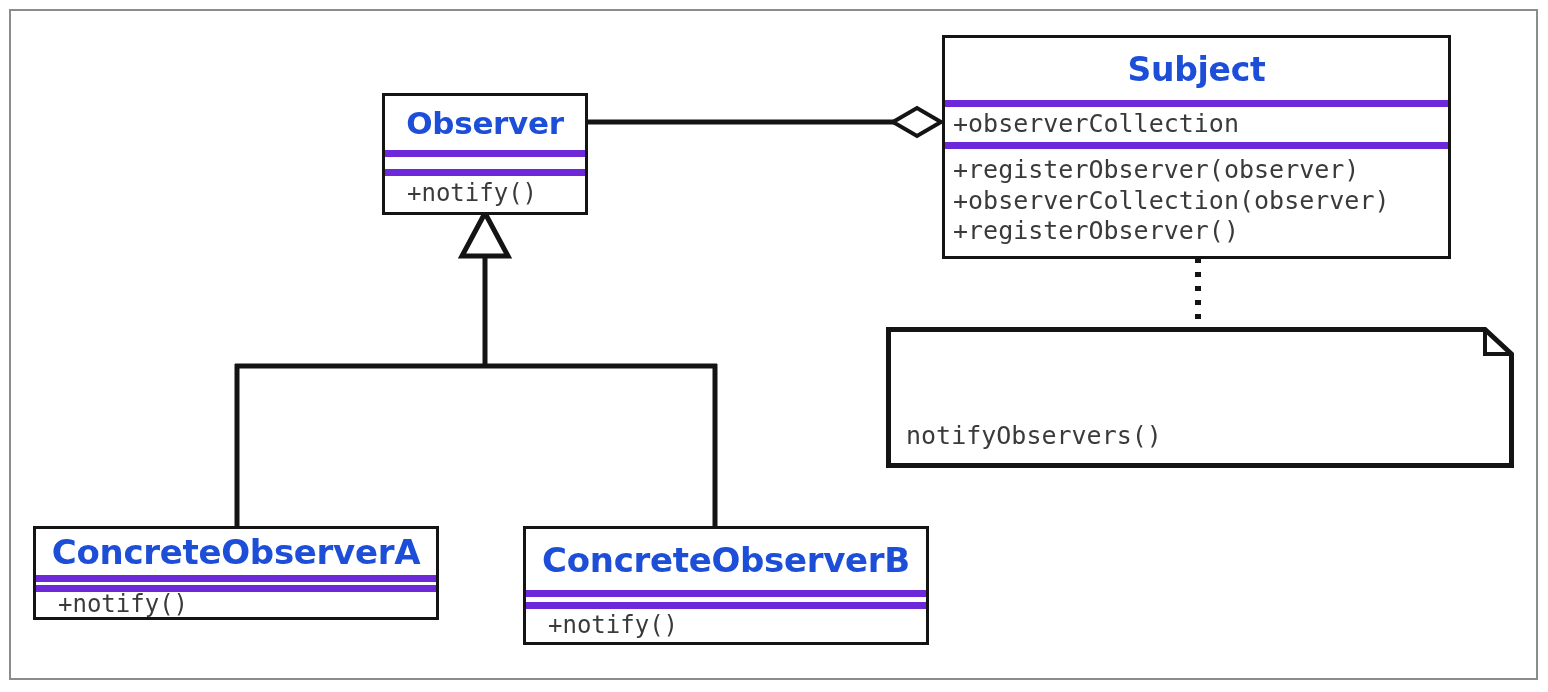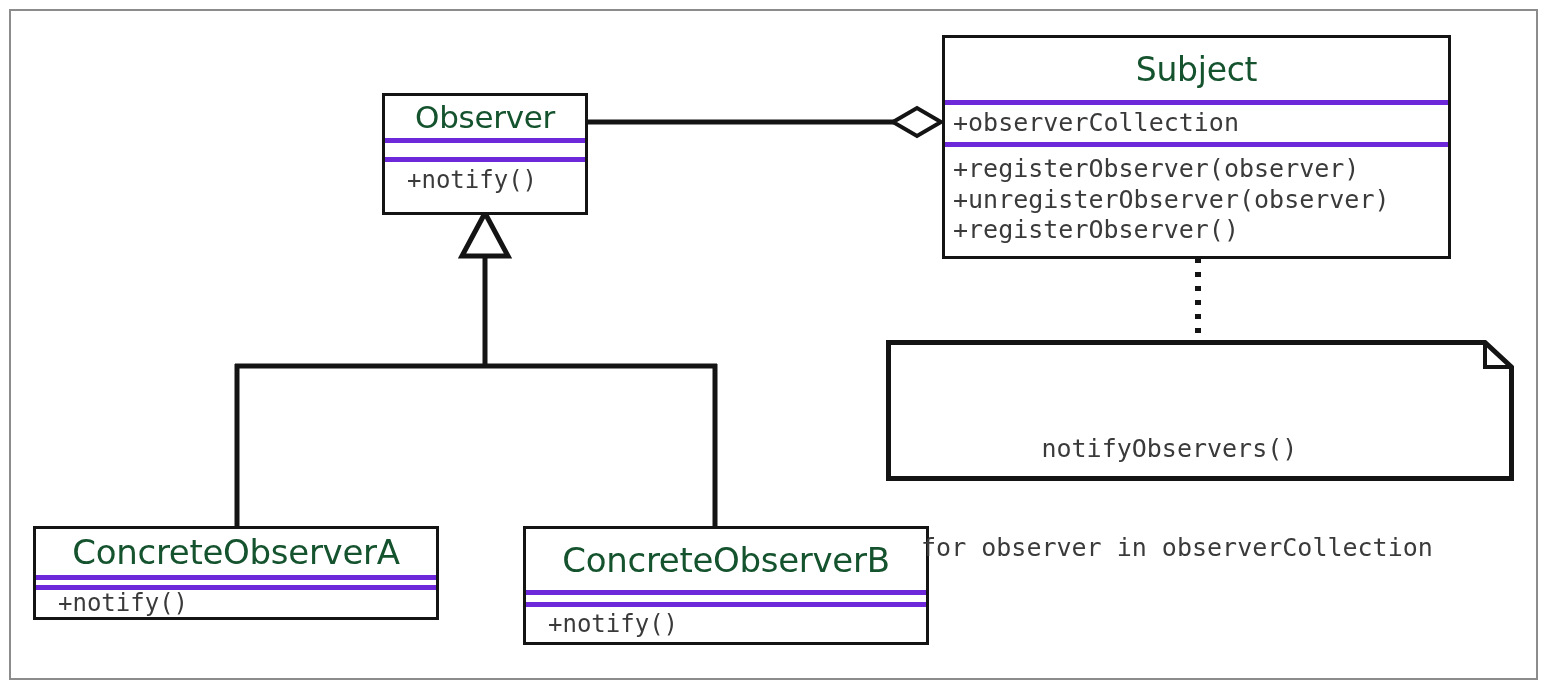--- a/index.html
+++ b/index.html
@@ -44,44 +44,44 @@
     display: flex;
     flex-direction: column;
   }
   .uml-compartment {
     box-sizing: border-box;
     display: flex;
     align-items: center;
     overflow: hidden;
   }
   .uml-compartment.divided {
-    border-top: 5px solid #6d28d9;
+    border-top: 7px solid #6d28d9;
   }
   .uml-name {
     justify-content: center;
     font-family: "DejaVu Sans", "Liberation Sans", sans-serif;
-    font-weight: normal;
-    color: #14532d;
+    font-weight: bold;
+    color: #1d4ed8;
     letter-spacing: -0.3px;
   }
   .uml-members {
     flex-direction: column;
     align-items: flex-start;
     justify-content: center;
     padding-left: 22px;
     font-family: "DejaVu Sans Mono", "Liberation Mono", monospace;
     color: #3a3a3a;
   }
   .uml-members .member-line {
     white-space: pre;
     line-height: 1.22;
   }
   
   #class-observer { left: 382px; top: 93px; width: 206px; height: 122px; }
-  #class-observer .uml-name { height: 42px; font-size: 31px; }
+  #class-observer .uml-name { height: 54px; font-size: 31px; }
   #class-observer .attrs { height: 19px; }
   #class-observer .ops { height: 43px; font-size: 24px; }
   
   #class-subject { left: 942px; top: 35px; width: 509px; height: 224px; }
   #class-subject .uml-name { height: 62px; font-size: 33px; }
   #class-subject .attrs { height: 42px; font-size: 25px; padding-left: 8px;
                           justify-content: center; align-items: flex-start; flex-direction: column; }
   #class-subject .ops { height: 111px; font-size: 25px; padding-left: 8px; text-align: right; }
   
   #class-concrete-a { left: 33px; top: 526px; width: 406px; height: 94px; }
@@ -90,24 +90,23 @@
   #class-concrete-a .ops { height: 40px; font-size: 24px; }
   
   #class-concrete-b { left: 523px; top: 526px; width: 406px; height: 119px; }
   #class-concrete-b .uml-name { height: 61px; font-size: 34px; }
   #class-concrete-b .attrs { height: 12px; }
   #class-concrete-b .ops { height: 40px; font-size: 24px; }
   
   #note-notify {
     position: absolute;
     left: 886px;
-    top: 340px;
+    top: 327px;
     width: 628px;
     height: 141px;
-    text-align: center;
   }
   #note-notify .note-text {
     position: absolute;
     left: 20px;
     top: 26px;
     font-family: "DejaVu Sans Mono", "Liberation Mono", monospace;
     font-size: 25px;
     line-height: 1.32;
     color: #3a3a3a;
     white-space: pre;
@@ -154,21 +153,21 @@
     </div>
   </div>
 
   <div class="uml-class" id="class-subject">
     <div class="uml-compartment uml-name">Subject</div>
     <div class="uml-compartment uml-members attrs divided">
       <div class="member-line">+observerCollection</div>
     </div>
     <div class="uml-compartment uml-members ops divided">
       <div class="member-line">+registerObserver(observer)</div>
-      <div class="member-line">+unregisterObserver(observer)</div>
+      <div class="member-line">+observerCollection(observer)</div>
       <div class="member-line">+registerObserver()</div>
     </div>
   </div>
 
   <div class="uml-class" id="class-concrete-a">
     <div class="uml-compartment uml-name">ConcreteObserverA</div>
     <div class="uml-compartment uml-members attrs divided"></div>
     <div class="uml-compartment uml-members ops divided">
       <div class="member-line">+notify()</div>
     </div>
@@ -182,17 +181,16 @@
     </div>
   </div>
 
   <div id="note-notify">
     <svg width="628" height="141" viewBox="0 0 628 141">
       <path d="M 2.5 2.5 L 599 2.5 L 625.5 27 L 625.5 138.5 L 2.5 138.5 Z" fill="#ffffff" stroke="#141414" stroke-width="5"></path>
       <path d="M 599 2.5 L 599 27 L 625.5 27" fill="none" stroke="#141414" stroke-width="4"></path>
     </svg>
     <div class="note-text">
       <div class="note-line">notifyObservers()</div>
-      <div class="note-line"> for observer in observerCollection</div>
     </div>
   </div>
 
 </div>
 
 </body></html>

